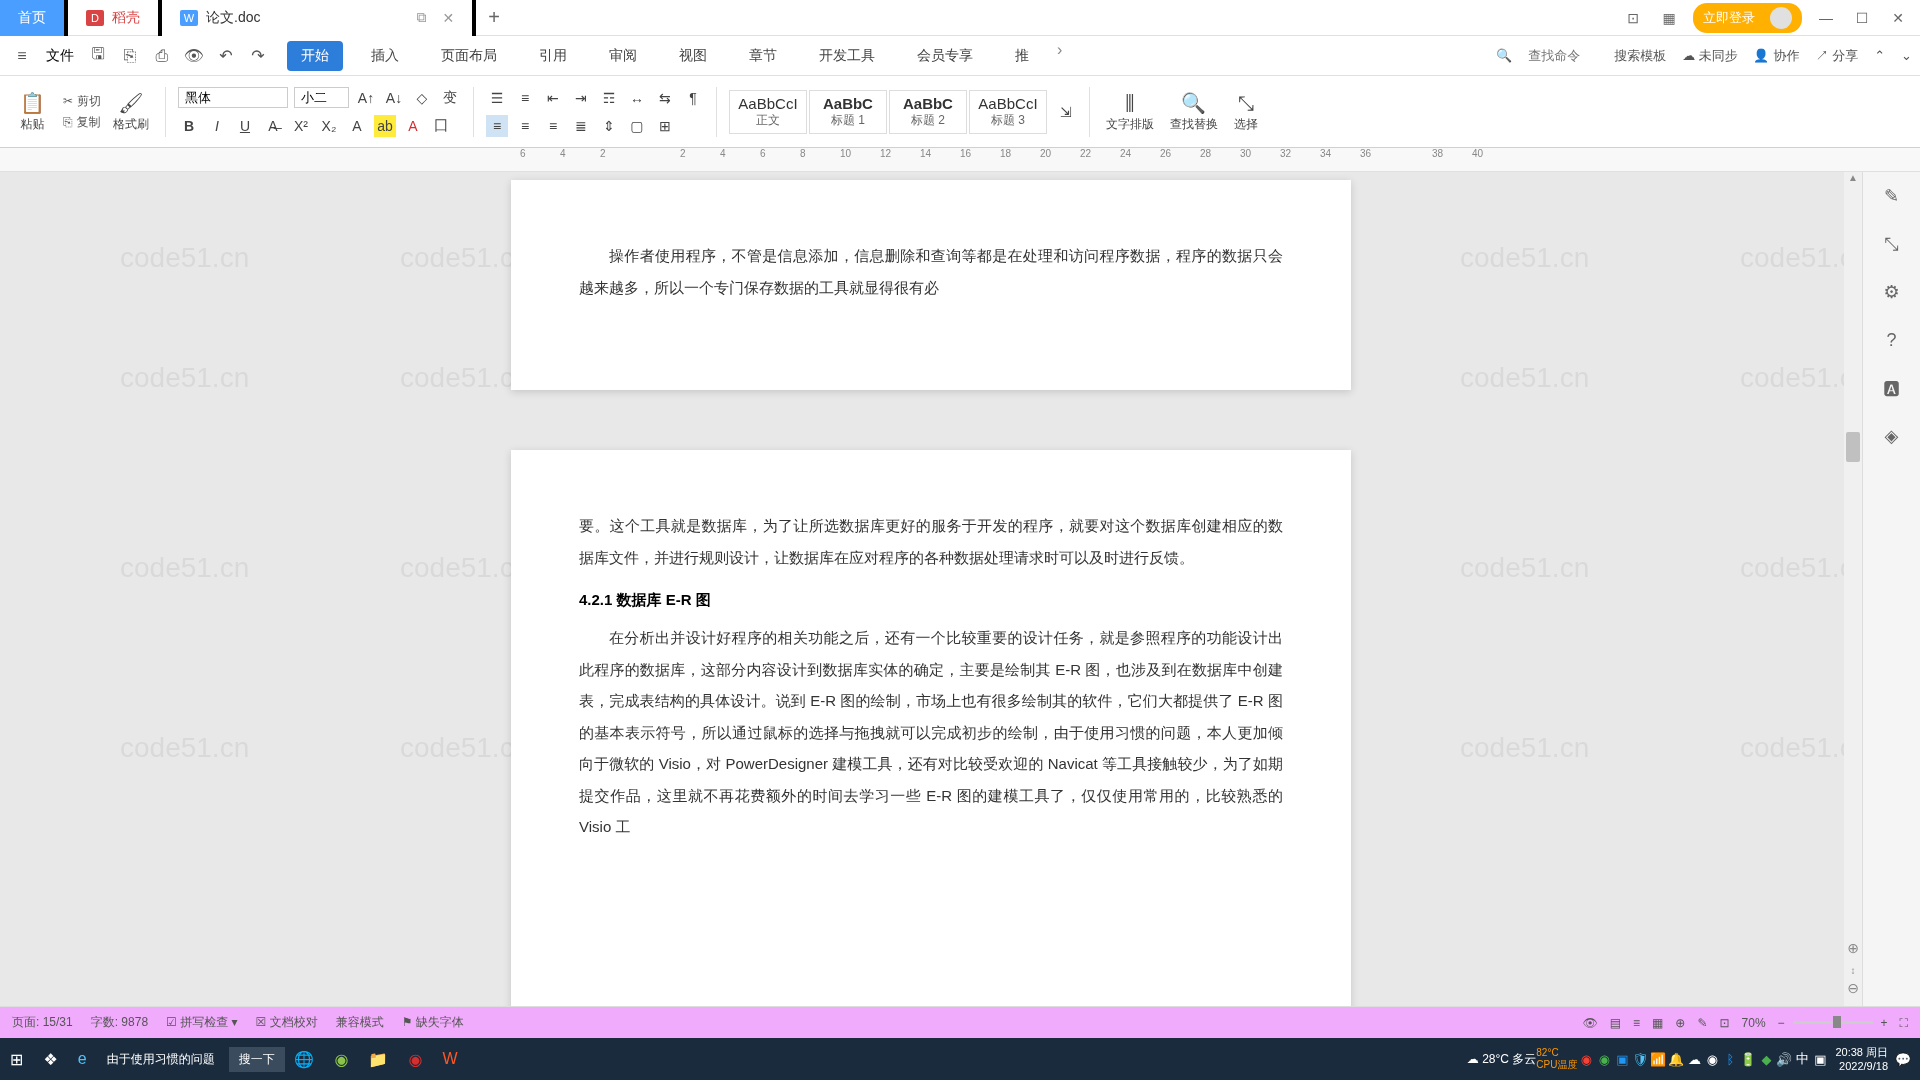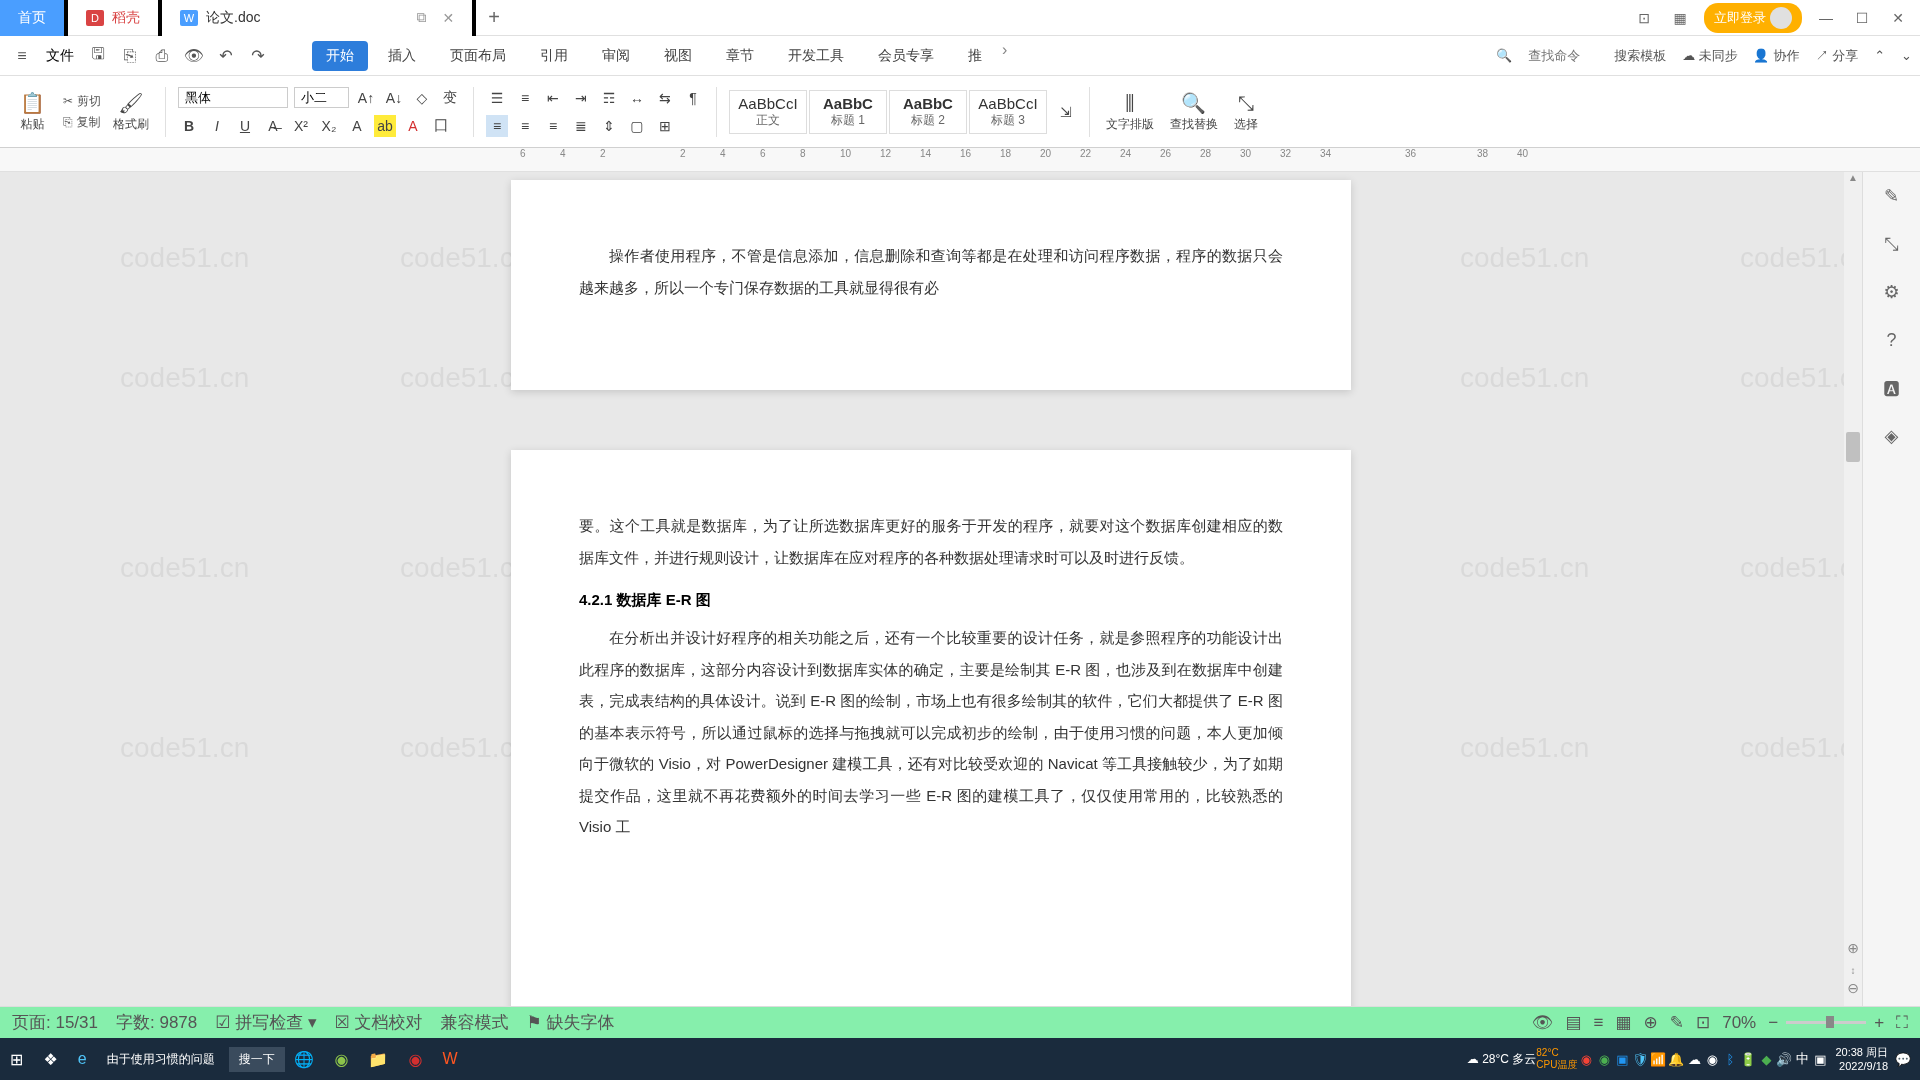--- a/index.html
+++ b/index.html
@@ -6,26 +6,26 @@
 body{width:1920px;height:1080px;background:#f0f0f0;overflow:hidden;position:relative}
 .titlebar{height:36px;background:#fff;display:flex;align-items:center;border-bottom:1px solid #e0e0e0}
 .tab{height:36px;padding:0 18px;display:flex;align-items:center;gap:8px;font-size:14px;border-right:4px solid #000000;cursor:pointer}
 .tab.home{background:#4a9eff;color:#fff;font-weight:500}
 .tab.daoke{color:#d94343}
 .tab.active{background:#fff;color:#333}
 .tab-icon{width:16px;height:16px;display:inline-flex;align-items:center;justify-content:center}
 .tab-close{margin-left:8px;color:#999;font-size:14px}
 .newtab{width:36px;text-align:center;font-size:20px;color:#666;cursor:pointer}
 .title-right{margin-left:auto;display:flex;align-items:center;gap:12px;padding-right:10px}
-.login-btn{background:#ffb000;color:#fff;border-radius:14px;padding:4px 10px;font-size:13px;display:flex;align-items:center;gap:4px}
+.login-btn{background:#ffb000;color:#fff;border-radius:14px;padding:4px 10px;font-size:13px;display:flex;align-items:center;gap:15px}
 .avatar{width:22px;height:22px;background:#e0e0e0;border-radius:50%}
 .win-btn{width:24px;height:24px;display:flex;align-items:center;justify-content:center;color:#666;font-size:14px}
 .menubar{height:40px;background:#fff;display:flex;align-items:center;padding:0 8px;gap:4px;border-bottom:1px solid #e0e0e0}
 .menu-icon{width:28px;height:28px;display:flex;align-items:center;justify-content:center;color:#555;cursor:pointer}
-.menu-tabs{display:flex;gap:6px;margin-left:36px}
+.menu-tabs{display:flex;gap:14px;margin-left:11px}
 .menu-tab{padding:6px 14px;font-size:14px;color:#444;cursor:pointer;border-radius:4px}
 .menu-tab.active{background:#2d7ddb;color:#fff}
 .menu-right{margin-left:auto;display:flex;align-items:center;gap:16px;font-size:13px;color:#555}
 .search-cmd{border:none;outline:none;font-size:13px;width:70px}
 .ribbon{height:72px;background:#fff;display:flex;align-items:center;padding:0 10px;gap:8px;border-bottom:1px solid #d0d0d0}
 .rgroup{display:flex;flex-direction:column;align-items:center;gap:2px;padding:0 6px}
 .rbtn{display:flex;flex-direction:column;align-items:center;font-size:12px;color:#444;cursor:pointer;padding:2px 4px}
 .rbtn-icon{font-size:20px;height:26px;display:flex;align-items:center}
 .small-btn{font-size:12px;color:#555;display:flex;align-items:center;gap:4px;cursor:pointer}
 .font-sel{border:1px solid #ccc;padding:2px 6px;font-size:13px;width:110px;background:#fff}
@@ -42,21 +42,21 @@
 .doc-area{position:absolute;top:172px;left:0;right:58px;bottom:42px;background:#e8e8e8;overflow:hidden}
 .page{background:#fff;width:840px;margin:0 auto;box-shadow:0 2px 8px rgba(0,0,0,0.15);padding:60px 68px;position:relative}
 .page1{height:210px;margin-bottom:60px}
 .page2{min-height:600px}
 .doc-text{font-size:15px;line-height:2.1;color:#333;text-align:justify}
 .doc-heading{font-size:15px;font-weight:bold;margin:18px 0 12px}
 .watermark{position:absolute;font-size:28px;color:#ccc;opacity:0.5;pointer-events:none;font-weight:300}
 .red-overlay{position:absolute;color:#e74c3c;font-size:38px;font-weight:500;z-index:5}
 .sidebar{position:absolute;right:0;top:172px;bottom:42px;width:58px;background:#f5f5f5;border-left:1px solid #ddd;display:flex;flex-direction:column;align-items:center;padding-top:10px;gap:20px}
 .side-icon{width:28px;height:28px;display:flex;align-items:center;justify-content:center;color:#666;cursor:pointer;font-size:18px}
-.statusbar{position:absolute;bottom:42px;left:0;right:0;height:32px;background:#86efac;border-top:1px solid #ddd;display:flex;align-items:center;padding:0 12px;font-size:17px;color:#555;gap:18px}
+.statusbar{position:absolute;bottom:42px;left:0;right:0;height:32px;background:#f0abfc;border-top:1px solid #ddd;display:flex;align-items:center;padding:0 12px;font-size:12px;color:#555;gap:18px}
 .status-right{margin-left:auto;display:flex;align-items:center;gap:12px}
 .zoom-ctrl{display:flex;align-items:center;gap:8px}
 .zoom-bar{width:80px;height:3px;background:#ccc;position:relative}
 .zoom-thumb{position:absolute;width:8px;height:12px;background:#888;top:-5px;left:50%}
 .taskbar{position:absolute;bottom:0;left:0;right:0;height:42px;background:#1a2b3d;display:flex;align-items:center;color:#fff}
 .task-item{height:42px;padding:0 10px;display:flex;align-items:center;justify-content:center;cursor:pointer}
 .task-search{background:#3a4b5d;padding:4px 10px;font-size:12px;margin-left:4px}
 .tray{margin-left:auto;display:flex;align-items:center;gap:0;padding-right:8px;font-size:12px}
 .tray-icon{width:18px;height:18px;display:flex;align-items:center;justify-content:center;font-size:13px}
 .clock{text-align:right;font-size:11px;line-height:1.3;padding:0 6px}
@@ -246,21 +246,21 @@
       <span style="width: 14px;">16</span>
       <span style="width: 14px;">18</span>
       <span style="width: 14px;">20</span>
       <span style="width: 14px;">22</span>
       <span style="width: 14px;">24</span>
       <span style="width: 14px;">26</span>
       <span style="width: 14px;">28</span>
       <span style="width: 14px;">30</span>
       <span style="width: 14px;">32</span>
       <span style="width: 14px;">34</span>
-      <span style="width: 14px; margin-left: 45px;">36</span>
+      <span style="width: 14px;">36</span>
       <span style="width: 14px; margin-left: 32px;">38</span>
       <span style="width: 14px;">40</span>
     </div>
 </div>
 
 <div class="doc-area">
   <div style="position:relative;padding-top:8px">
     <div class="watermark" style="top:70px;left:120px">code51.cn</div>
     <div class="watermark" style="top:70px;left:400px">code51.cn</div>
     <div class="watermark" style="top:70px;left:780px">code51.cn</div>

